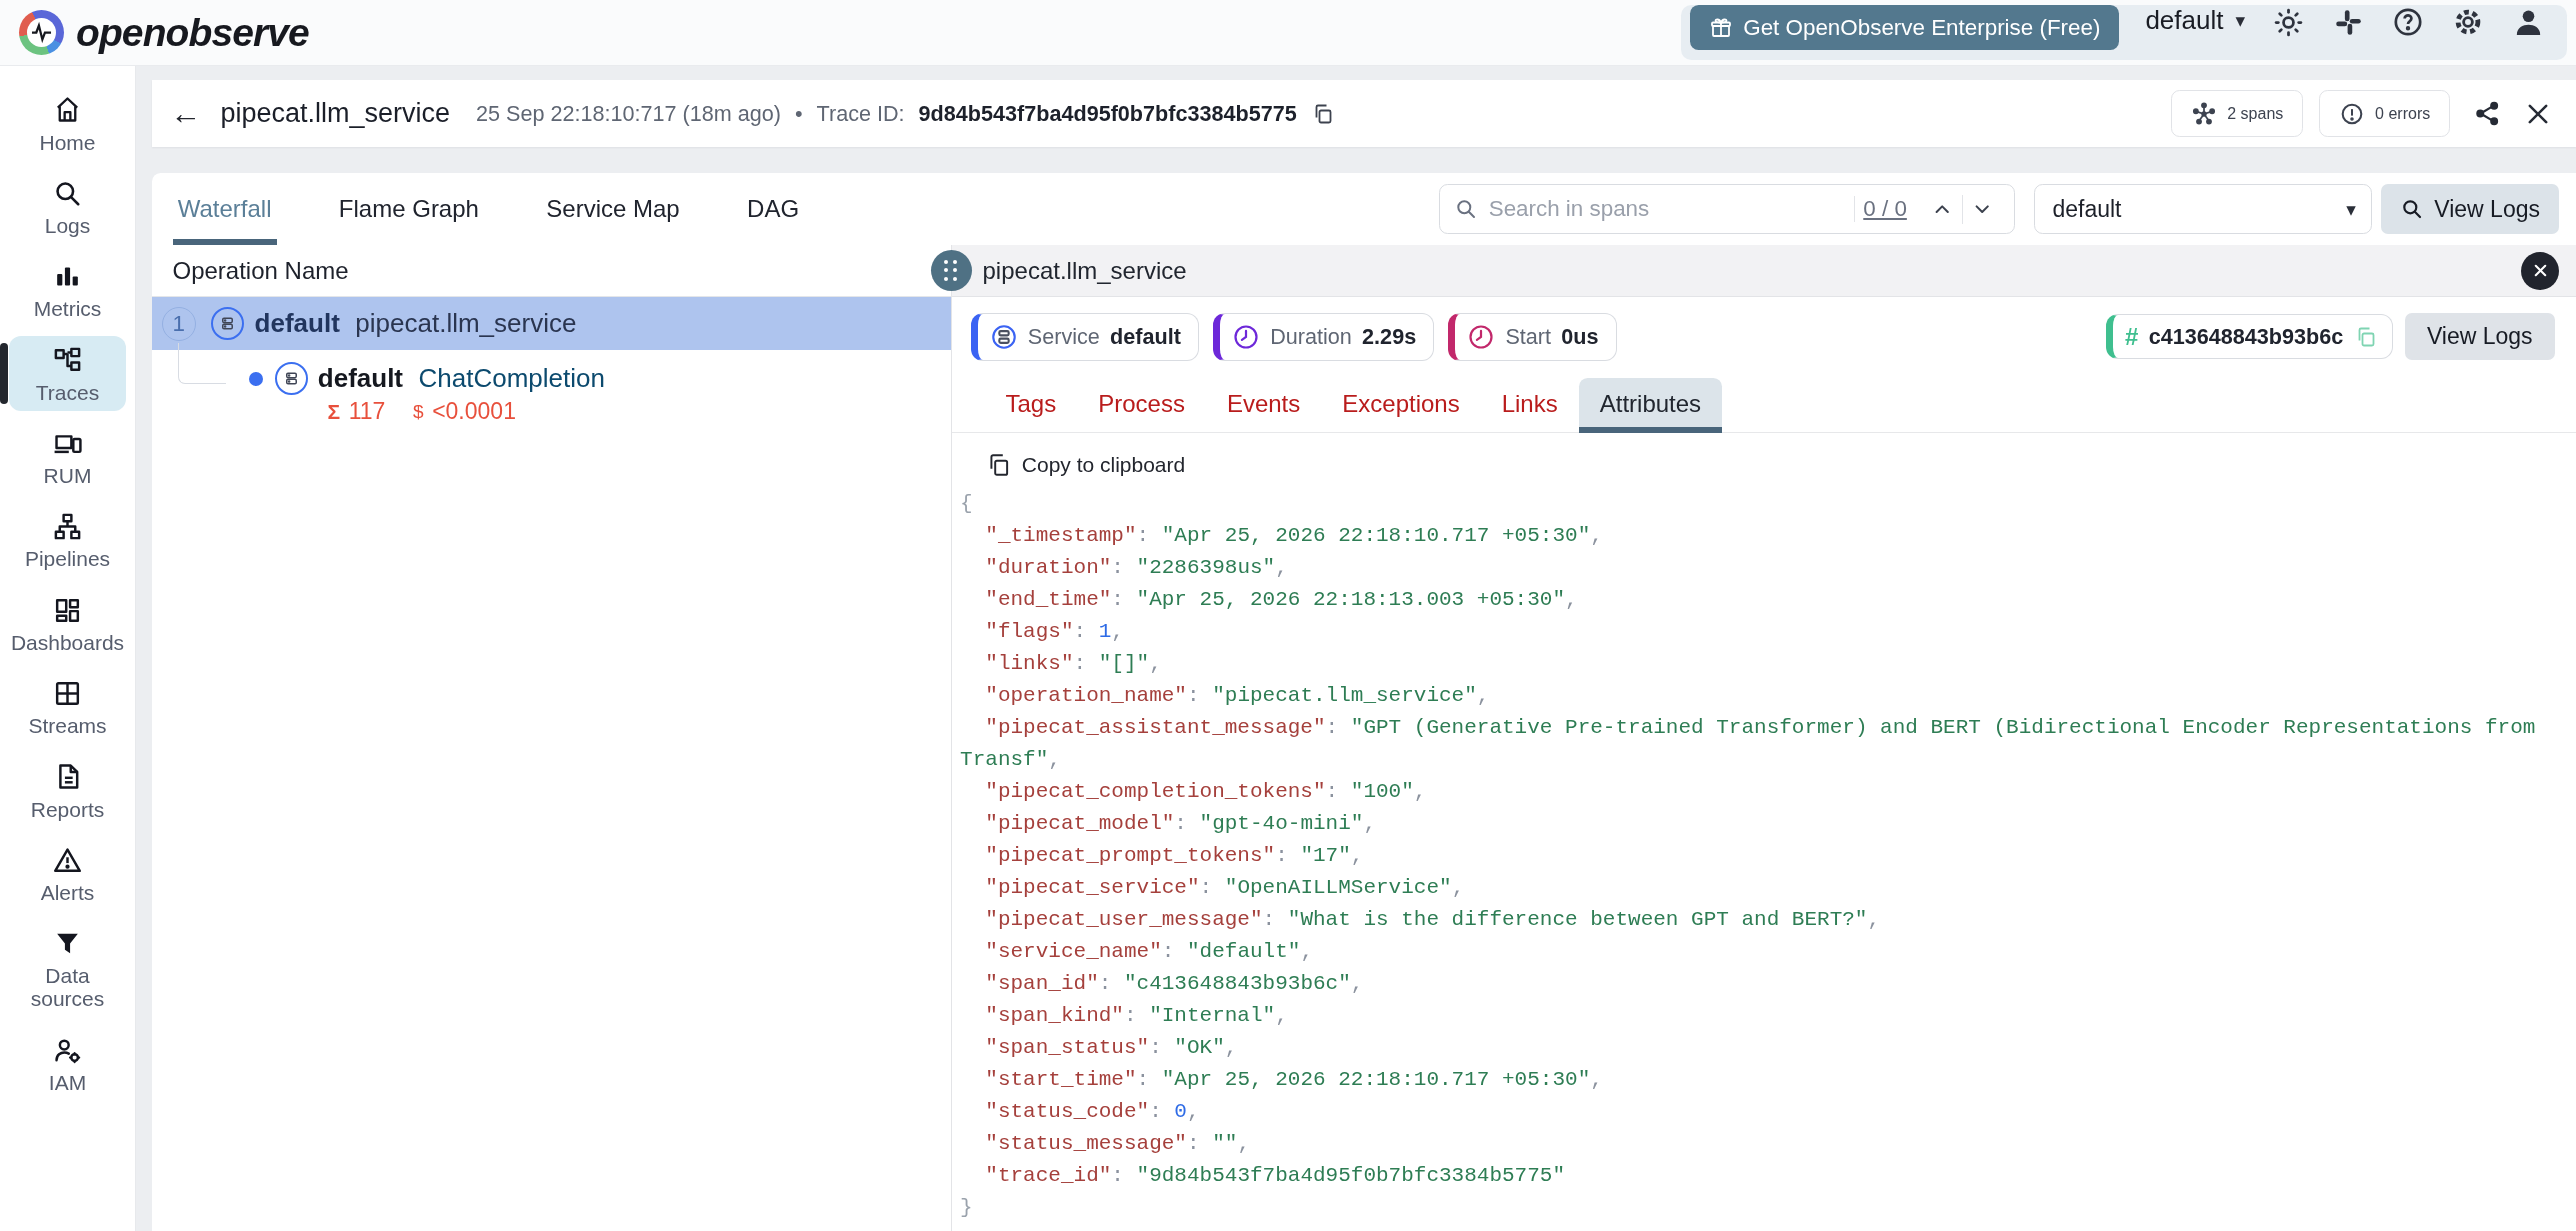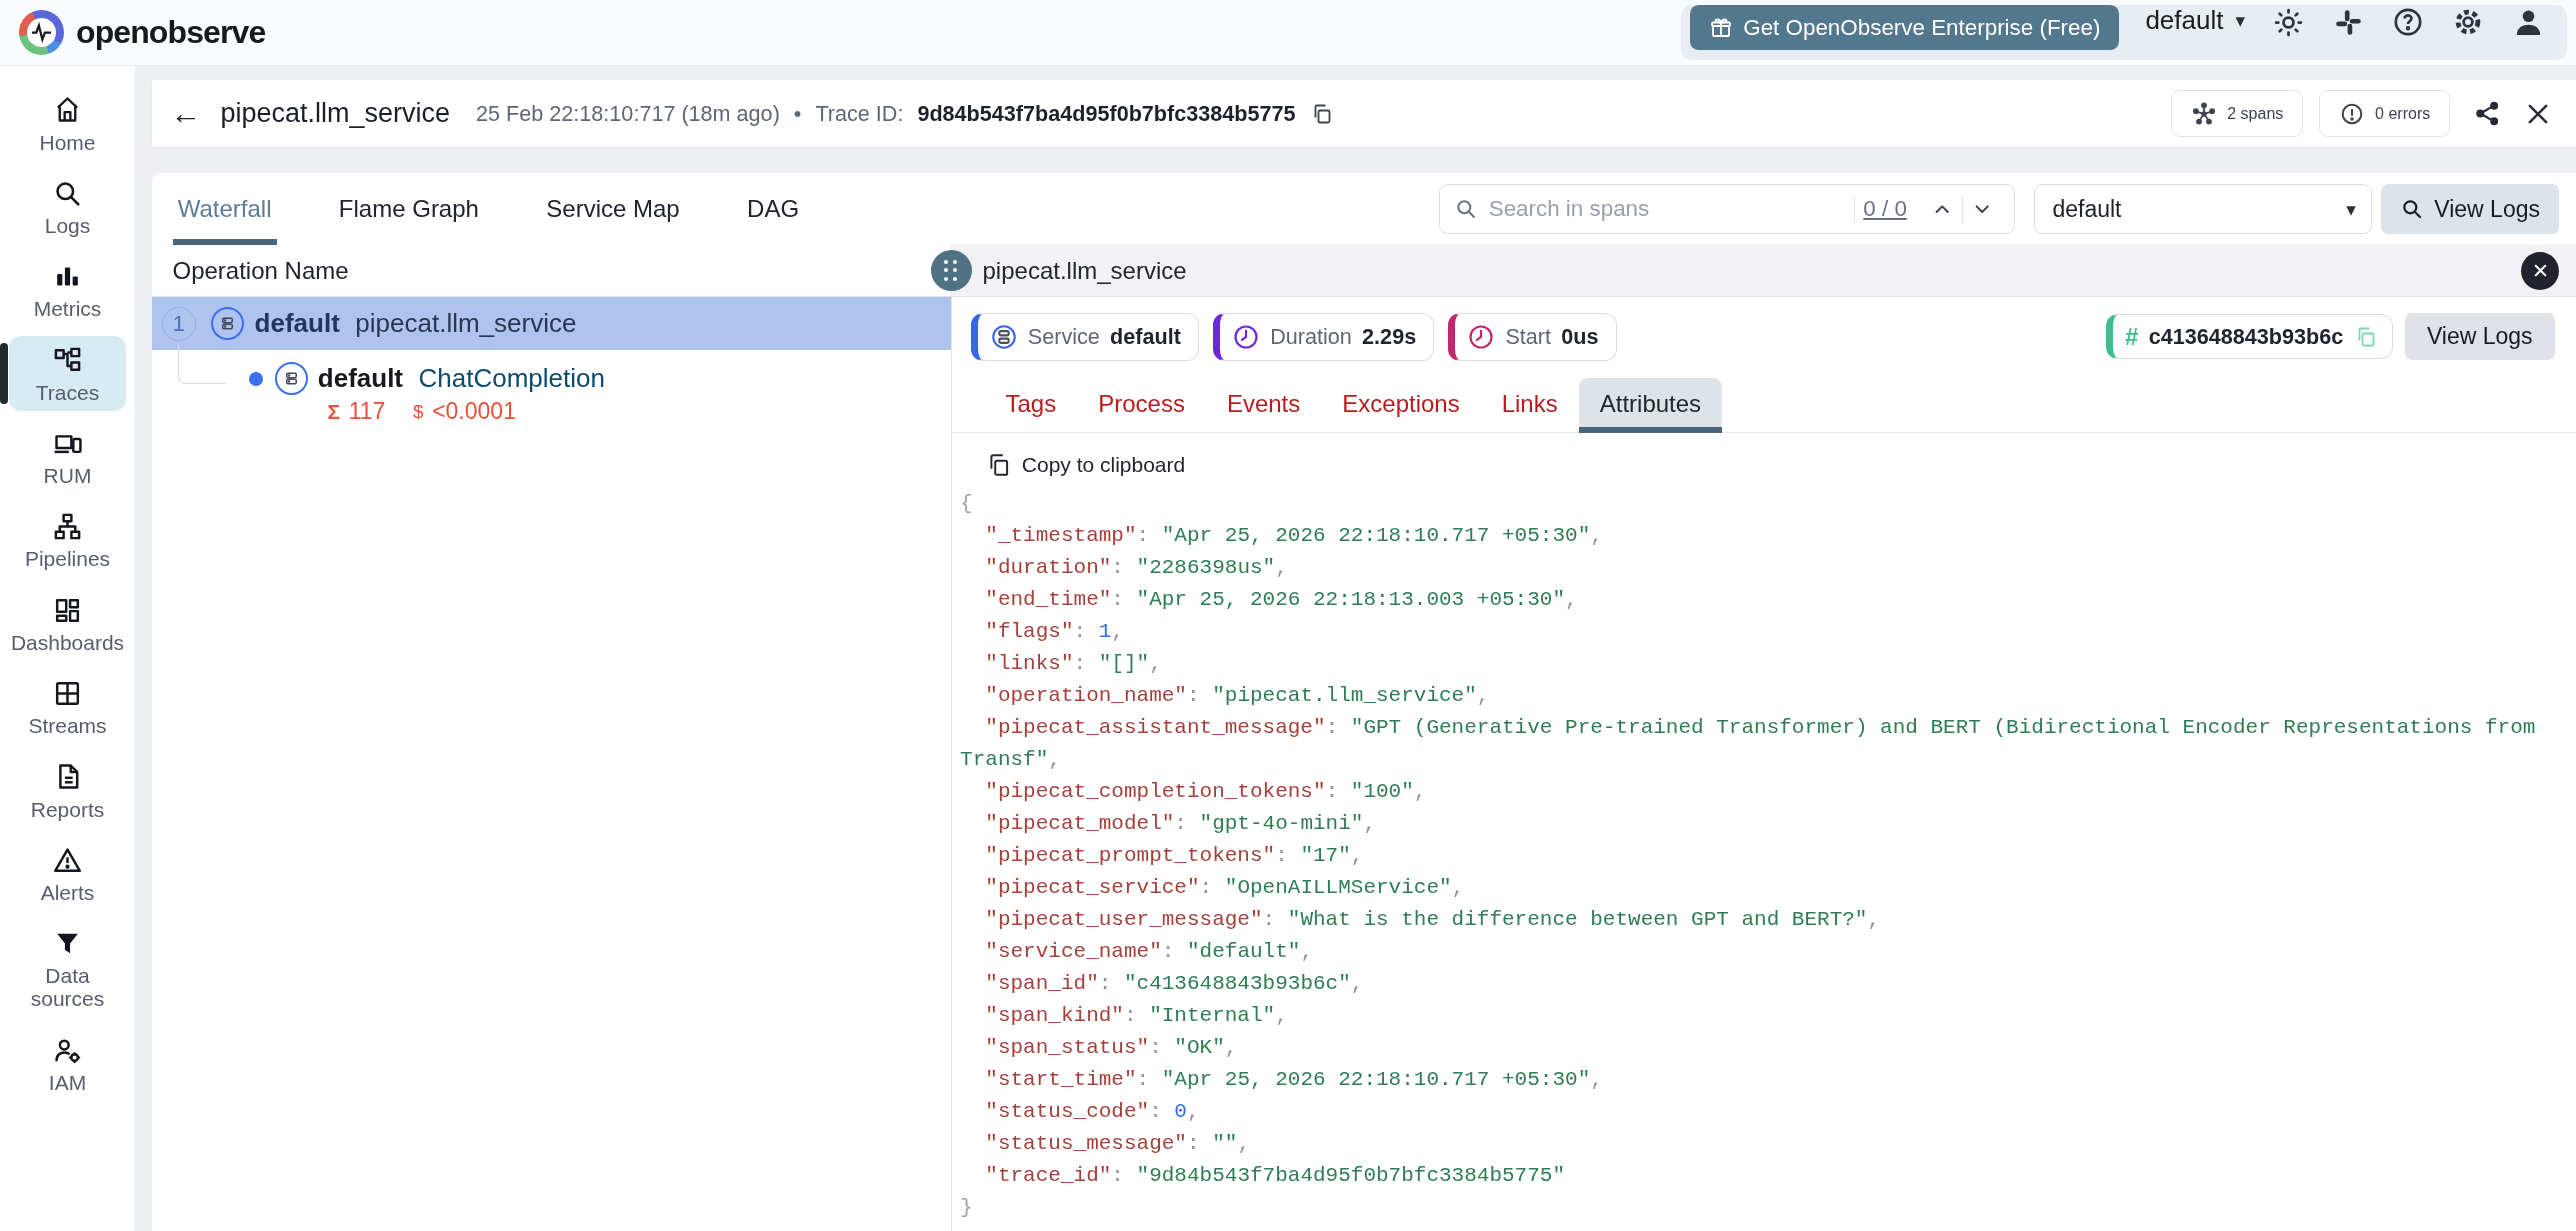--- a/index.html
+++ b/index.html
@@ -8,21 +8,21 @@
 
   
   .topbar { height:66px; background:#fafbfc; display:flex; align-items:center;
     justify-content:space-between; padding:0 8.6px 0 19px; border-bottom:0.9px solid #e9ebee; }
   .brand { display:flex; align-items:center; gap:12px; }
   .brand-mark { width:45px; height:45px; border-radius:50%;
     background:conic-gradient(#5a67d8 0 120deg, #4a90e2 120deg 160deg, #6cc380 160deg 260deg, #e05d4f 260deg 335deg, #5a67d8 335deg 360deg);
     position:relative; }
   .brand-mark::after { content:""; position:absolute; inset:7.8px; border-radius:50%; background:#fff; }
   .brand-mark svg { position:absolute; inset:0; z-index:2; }
-  .brand-name { font-size:32px; font-weight:700; color:#17191f; letter-spacing:-0.9px; }
+  .brand-name { font-size:39px; font-weight:700; color:#17191f; letter-spacing:-0.9px;font-style:italic; }
   .top-right { background:#e7edf2; border-radius:10.3px; height:55px; display:flex;
     align-items:flex-start; gap:26px; padding:0 22.4px 0 8.6px; }
   .ent-btn { background:#53788e; color:#fff; font-size:22.4px; height:45px; border-radius:8.6px;
     display:flex; align-items:center; gap:10.3px; padding:0 19px; cursor:pointer; }
   .org-select { display:flex; align-items:center; gap:12px; font-size:26px; color:#191c24; cursor:pointer; }
   .caret { font-size:19px; color:#2a2e38; }
   .top-icon { width:34px; height:34px; display:flex; align-items:center; justify-content:center;
     color:#2e333e; cursor:pointer; }
 
   
@@ -316,21 +316,21 @@
   </div>
 
   <div class="gutter"></div>
 
   <div class="main">
 
     <div class="trace-header">
       <span class="back-icon">←</span>
       <span class="trace-title">pipecat.llm_service</span>
       <span class="trace-meta">
-        <span>25 Feb 22:18:10:717 (18m ago)</span>
+        <span>25 Sep 22:18:10:717 (18m ago)</span>
         <span>•</span>
         <span>Trace ID:</span>
         <span class="trace-id-val">9d84b543f7ba4d95f0b7bfc3384b5775</span>
         <span class="copy-sm">
           <svg class="icon" width="24" height="24" viewBox="0 0 24 24" fill="none" stroke="currentColor" stroke-width="1.8">
               <rect x="8.5" y="8.5" width="11" height="12" rx="1.5"></rect>
               <path d="M5.5 15.5 V5 A1.5 1.5 0 0 1 7 3.5 H15.5"></path>
             </svg>
         </span>
       </span>

